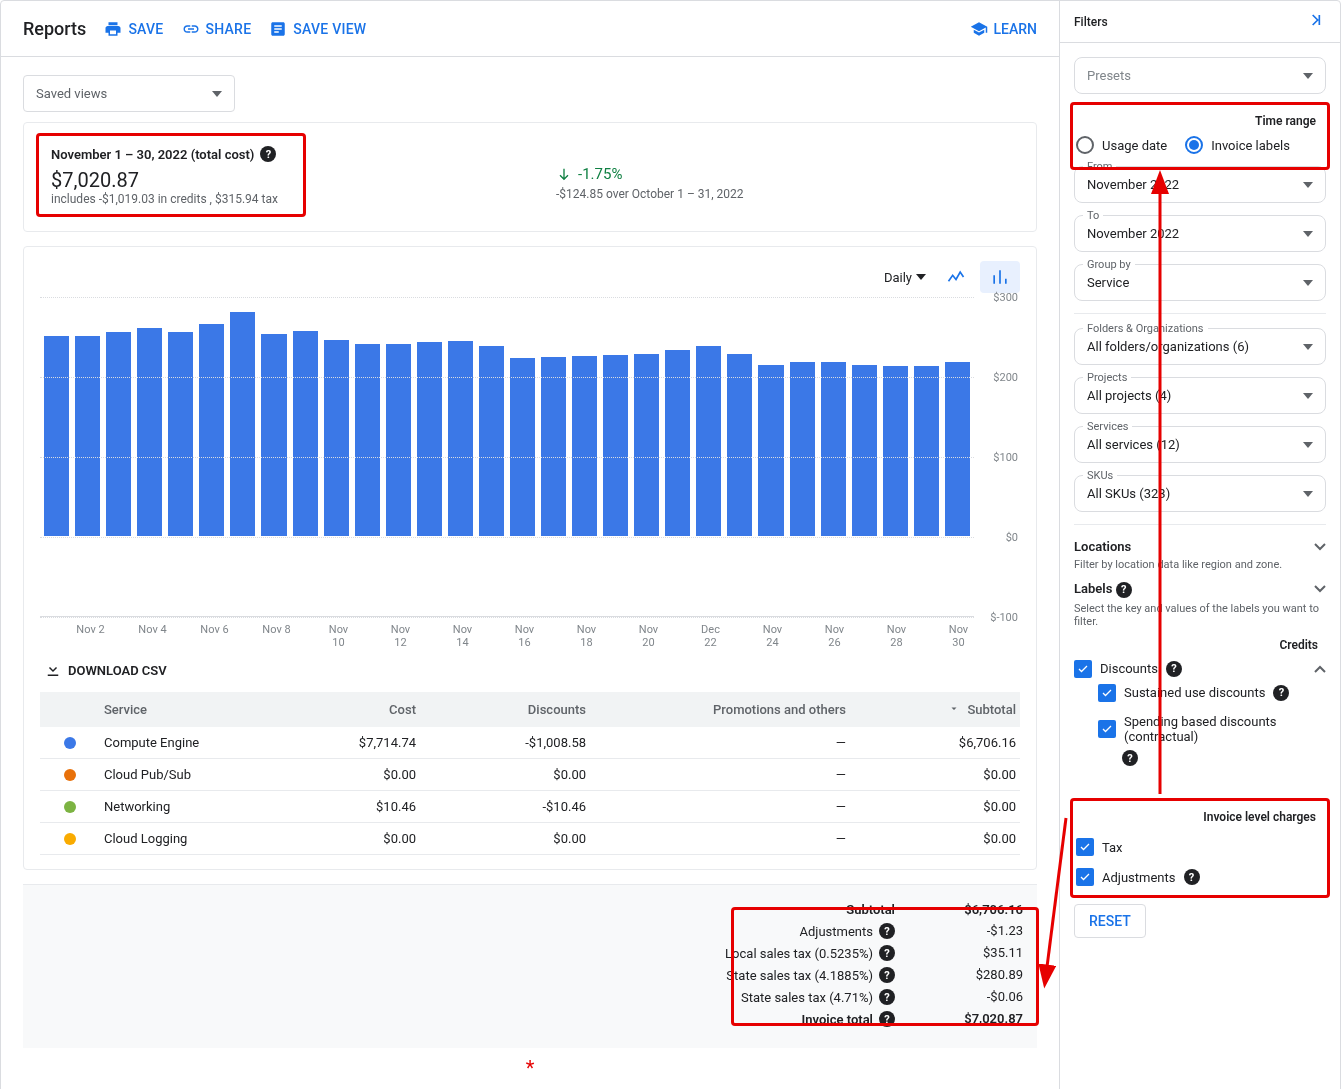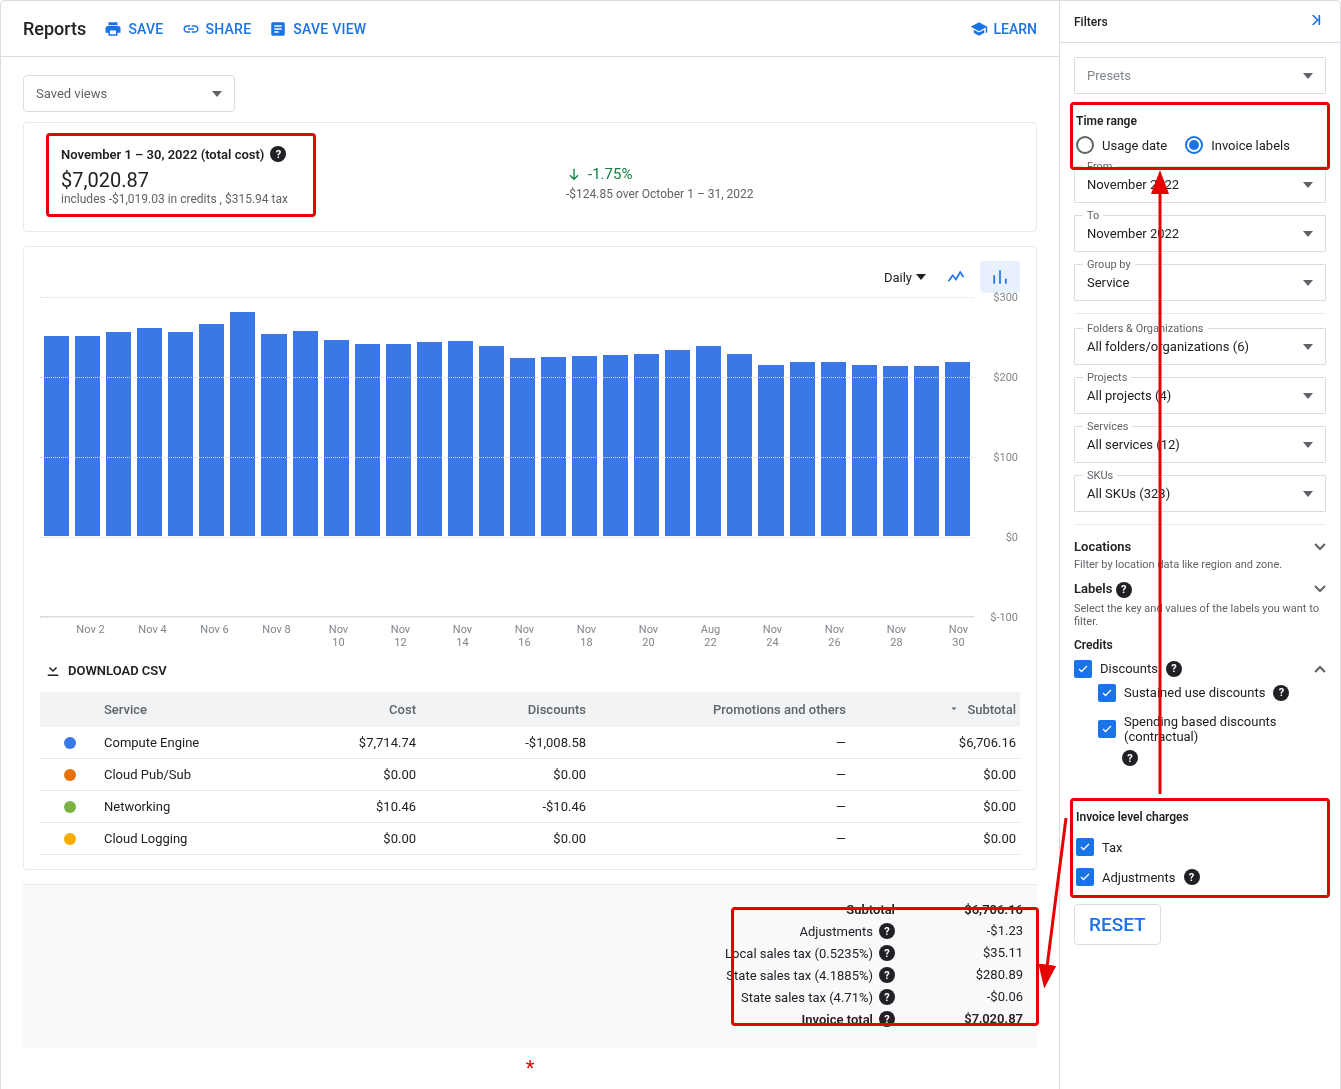--- a/index.html
+++ b/index.html
@@ -14,21 +14,21 @@
   .header-left { display:flex; align-items:center; gap:18px; }
   .header-title { font-size:18px; font-weight:500; color:#202124; }
   .hbtn { display:inline-flex; align-items:center; gap:6px; color:#1a73e8; font-weight:500; font-size:14px; letter-spacing:0.25px; cursor:pointer; }
   .hbtn svg { fill:#1a73e8; }
   .learn { color:#1a73e8; font-weight:500; font-size:14px; display:inline-flex; align-items:center; gap:6px; }
 
   .content { padding:18px 22px 30px; }
   .saved-views { border:1px solid #dadce0; border-radius:4px; padding:10px 12px; width:212px; display:flex; align-items:center; justify-content:space-between; color:#5f6368; cursor:pointer; }
   .saved-views svg { fill:#5f6368; }
 
-  .summary-card { margin-top:10px; border:1px solid #e8eaed; border-radius:4px; padding:14px 26px 18px; display:flex; gap:40px; align-items:flex-start; }
+  .summary-card { margin-top:10px; border:1px solid #e8eaed; border-radius:4px; padding:14px 16px 18px; display:flex; gap:40px; align-items:flex-start; }
   .summary-box { border:3px solid #e60000; border-radius:4px; padding:10px 12px 8px; width:270px; margin:-4px 0 -4px -4px; }
   .summary-title { font-size:13px; font-weight:600; display:flex; align-items:center; gap:6px; }
   .summary-amount { font-size:20px; margin-top:6px; }
   .summary-sub { font-size:12px; color:#5f6368; }
   .delta { margin-left:210px; margin-top:28px; }
   .delta-line1 { display:flex; align-items:center; gap:6px; color:#108043; font-size:15px; }
   .delta-line1 svg { stroke:#108043; fill:none; }
   .delta-line2 { color:#5f6368; font-size:12px; margin-top:4px; }
 
   .chart-card { margin-top:14px; border:1px solid #e8eaed; border-radius:4px; padding:14px 16px; }
@@ -74,40 +74,40 @@
   .help-icon { width:16px; height:16px; border-radius:50%; background:#202124; color:#fff; font-size:11px; display:inline-flex; align-items:center; justify-content:center; font-weight:700; }
   .red-frame { position:relative; }
   .red-frame-box { position:absolute; top:22px; bottom:22px; right:-2px; width:308px; border:3px solid #e60000; border-radius:4px; pointer-events:none; }
   .asterisk { color:#e60000; text-align:center; font-size:20px; margin-top:8px; }
 
   
   .filters-header { display:flex; align-items:center; justify-content:space-between; height:42px; border-bottom:1px solid #dadce0; margin:-14px -14px 14px; padding:0 14px; }
   .filters-title { font-size:12px; font-weight:500; }
   .collapse-icon svg { stroke:#1a73e8; fill:none; }
 
-  .rfield { position:relative; border:1px solid #dadce0; border-radius:1px; padding:10px 12px; margin-bottom:12px; display:flex; align-items:center; justify-content:space-between; cursor:pointer; }
+  .rfield { position:relative; border:1px solid #dadce0; border-radius:8px; padding:10px 12px; margin-bottom:12px; display:flex; align-items:center; justify-content:space-between; cursor:pointer; }
   .rfield-label { position:absolute; top:-7px; left:8px; background:#fff; padding:0 4px; font-size:11px; color:#5f6368; }
   .rfield-value { font-size:13px; color:#202124; }
   .rfield-placeholder { color:#80868b; }
   .rfield svg { width:10px; height:6px; }
-  .section-title { font-size:12px; font-weight:600; color:#202124; margin:6px 0 8px; }
+  .section-title { font-size:12px; font-weight:600; color:#202124; margin:6px 8px 8px;text-align:right; }
   .radio-row { display:flex; gap:18px; margin:4px 0 10px; }
   .radio { display:inline-flex; align-items:center; gap:8px; font-size:13px; cursor:pointer; }
   .radio-outer { width:18px; height:18px; border-radius:50%; border:2px solid #5f6368; display:flex; align-items:center; justify-content:center; }
   .radio.sel .radio-outer { border-color:#1a73e8; }
   .radio-inner { width:10px; height:10px; border-radius:50%; background:#1a73e8; display:none; }
   .radio.sel .radio-inner { display:block; }
   .hr { border:0; border-top:1px solid #e8eaed; margin:10px 0 14px; }
   .expander { display:flex; align-items:center; justify-content:space-between; font-size:13px; font-weight:600; cursor:pointer; margin-top:6px; }
   .expander-sub { font-size:11px; color:#5f6368; margin:4px 0 10px; max-width:260px; }
   .chk-row { display:flex; align-items:center; gap:8px; font-size:13px; padding:6px 0; }
   .chk-row .box { width:18px; height:18px; border-radius:2px; background:#1a73e8; display:flex; align-items:center; justify-content:center; }
   .chk-row .box svg { stroke:#fff; fill:none; stroke-width:2.5; }
   .indent { margin-left:24px; }
-  .reset-btn { border:1px solid #dadce0; border-radius:4px; padding:8px 14px; color:#1a73e8; font-weight:500; font-size:19px; display:inline-block; margin-top:10px; cursor:pointer; }
+  .reset-btn { border:1px solid #dadce0; border-radius:4px; padding:8px 14px; color:#1a73e8; font-weight:500; font-size:14px; display:inline-block; margin-top:10px; cursor:pointer; }
 
   
   .red-tr { position:absolute; border:3px solid #e60000; border-radius:4px; pointer-events:none; }
   .arrow-svg { position:absolute; pointer-events:none; }
 </style>
 </head>
 <body>
 
 <div class="layout">
 
@@ -255,21 +255,21 @@
             <div class="x-tick">Nov 12</div>
             <div class="x-tick hidden">Nov 13</div>
             <div class="x-tick">Nov 14</div>
             <div class="x-tick hidden">Nov 15</div>
             <div class="x-tick">Nov 16</div>
             <div class="x-tick hidden">Nov 17</div>
             <div class="x-tick">Nov 18</div>
             <div class="x-tick hidden">Nov 19</div>
             <div class="x-tick">Nov 20</div>
             <div class="x-tick hidden">Nov 21</div>
-            <div class="x-tick">Aug 22</div>
+            <div class="x-tick">Dec 22</div>
             <div class="x-tick hidden">Nov 23</div>
             <div class="x-tick">Nov 24</div>
             <div class="x-tick hidden">Nov 25</div>
             <div class="x-tick">Nov 26</div>
             <div class="x-tick hidden">Nov 27</div>
             <div class="x-tick">Nov 28</div>
             <div class="x-tick hidden">Nov 29</div>
             <div class="x-tick">Nov 30</div>
           </div>
 

